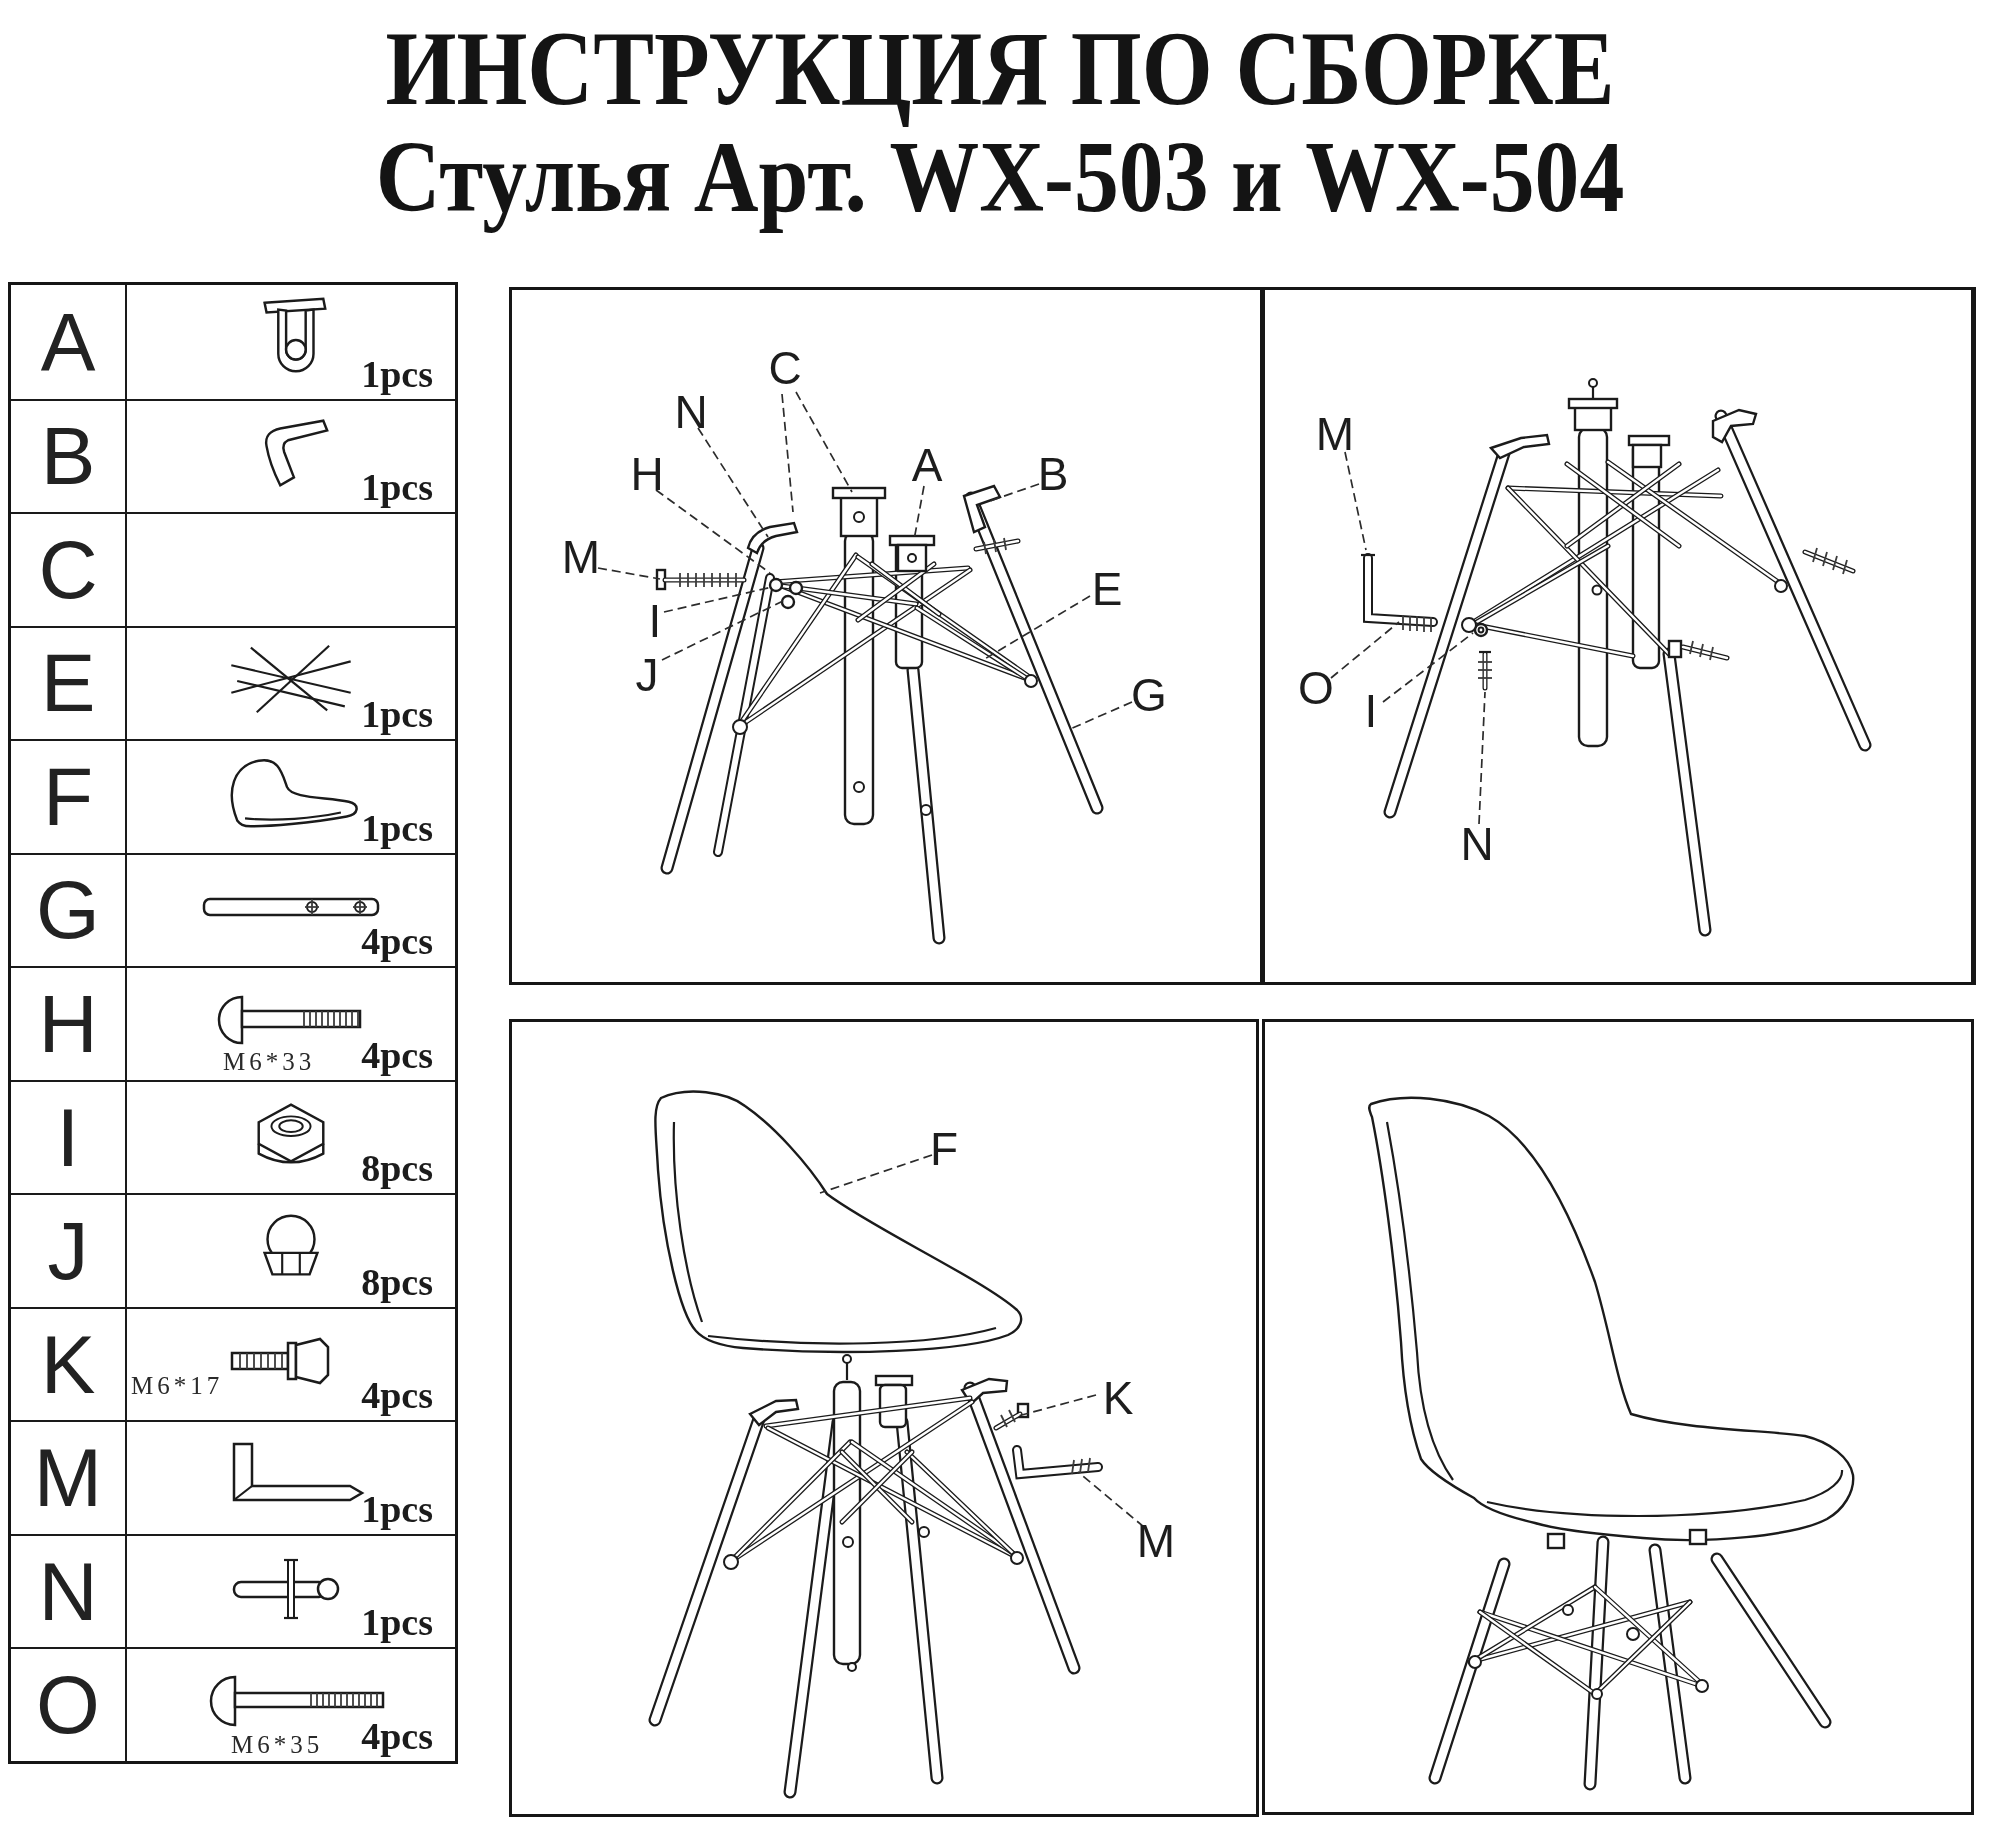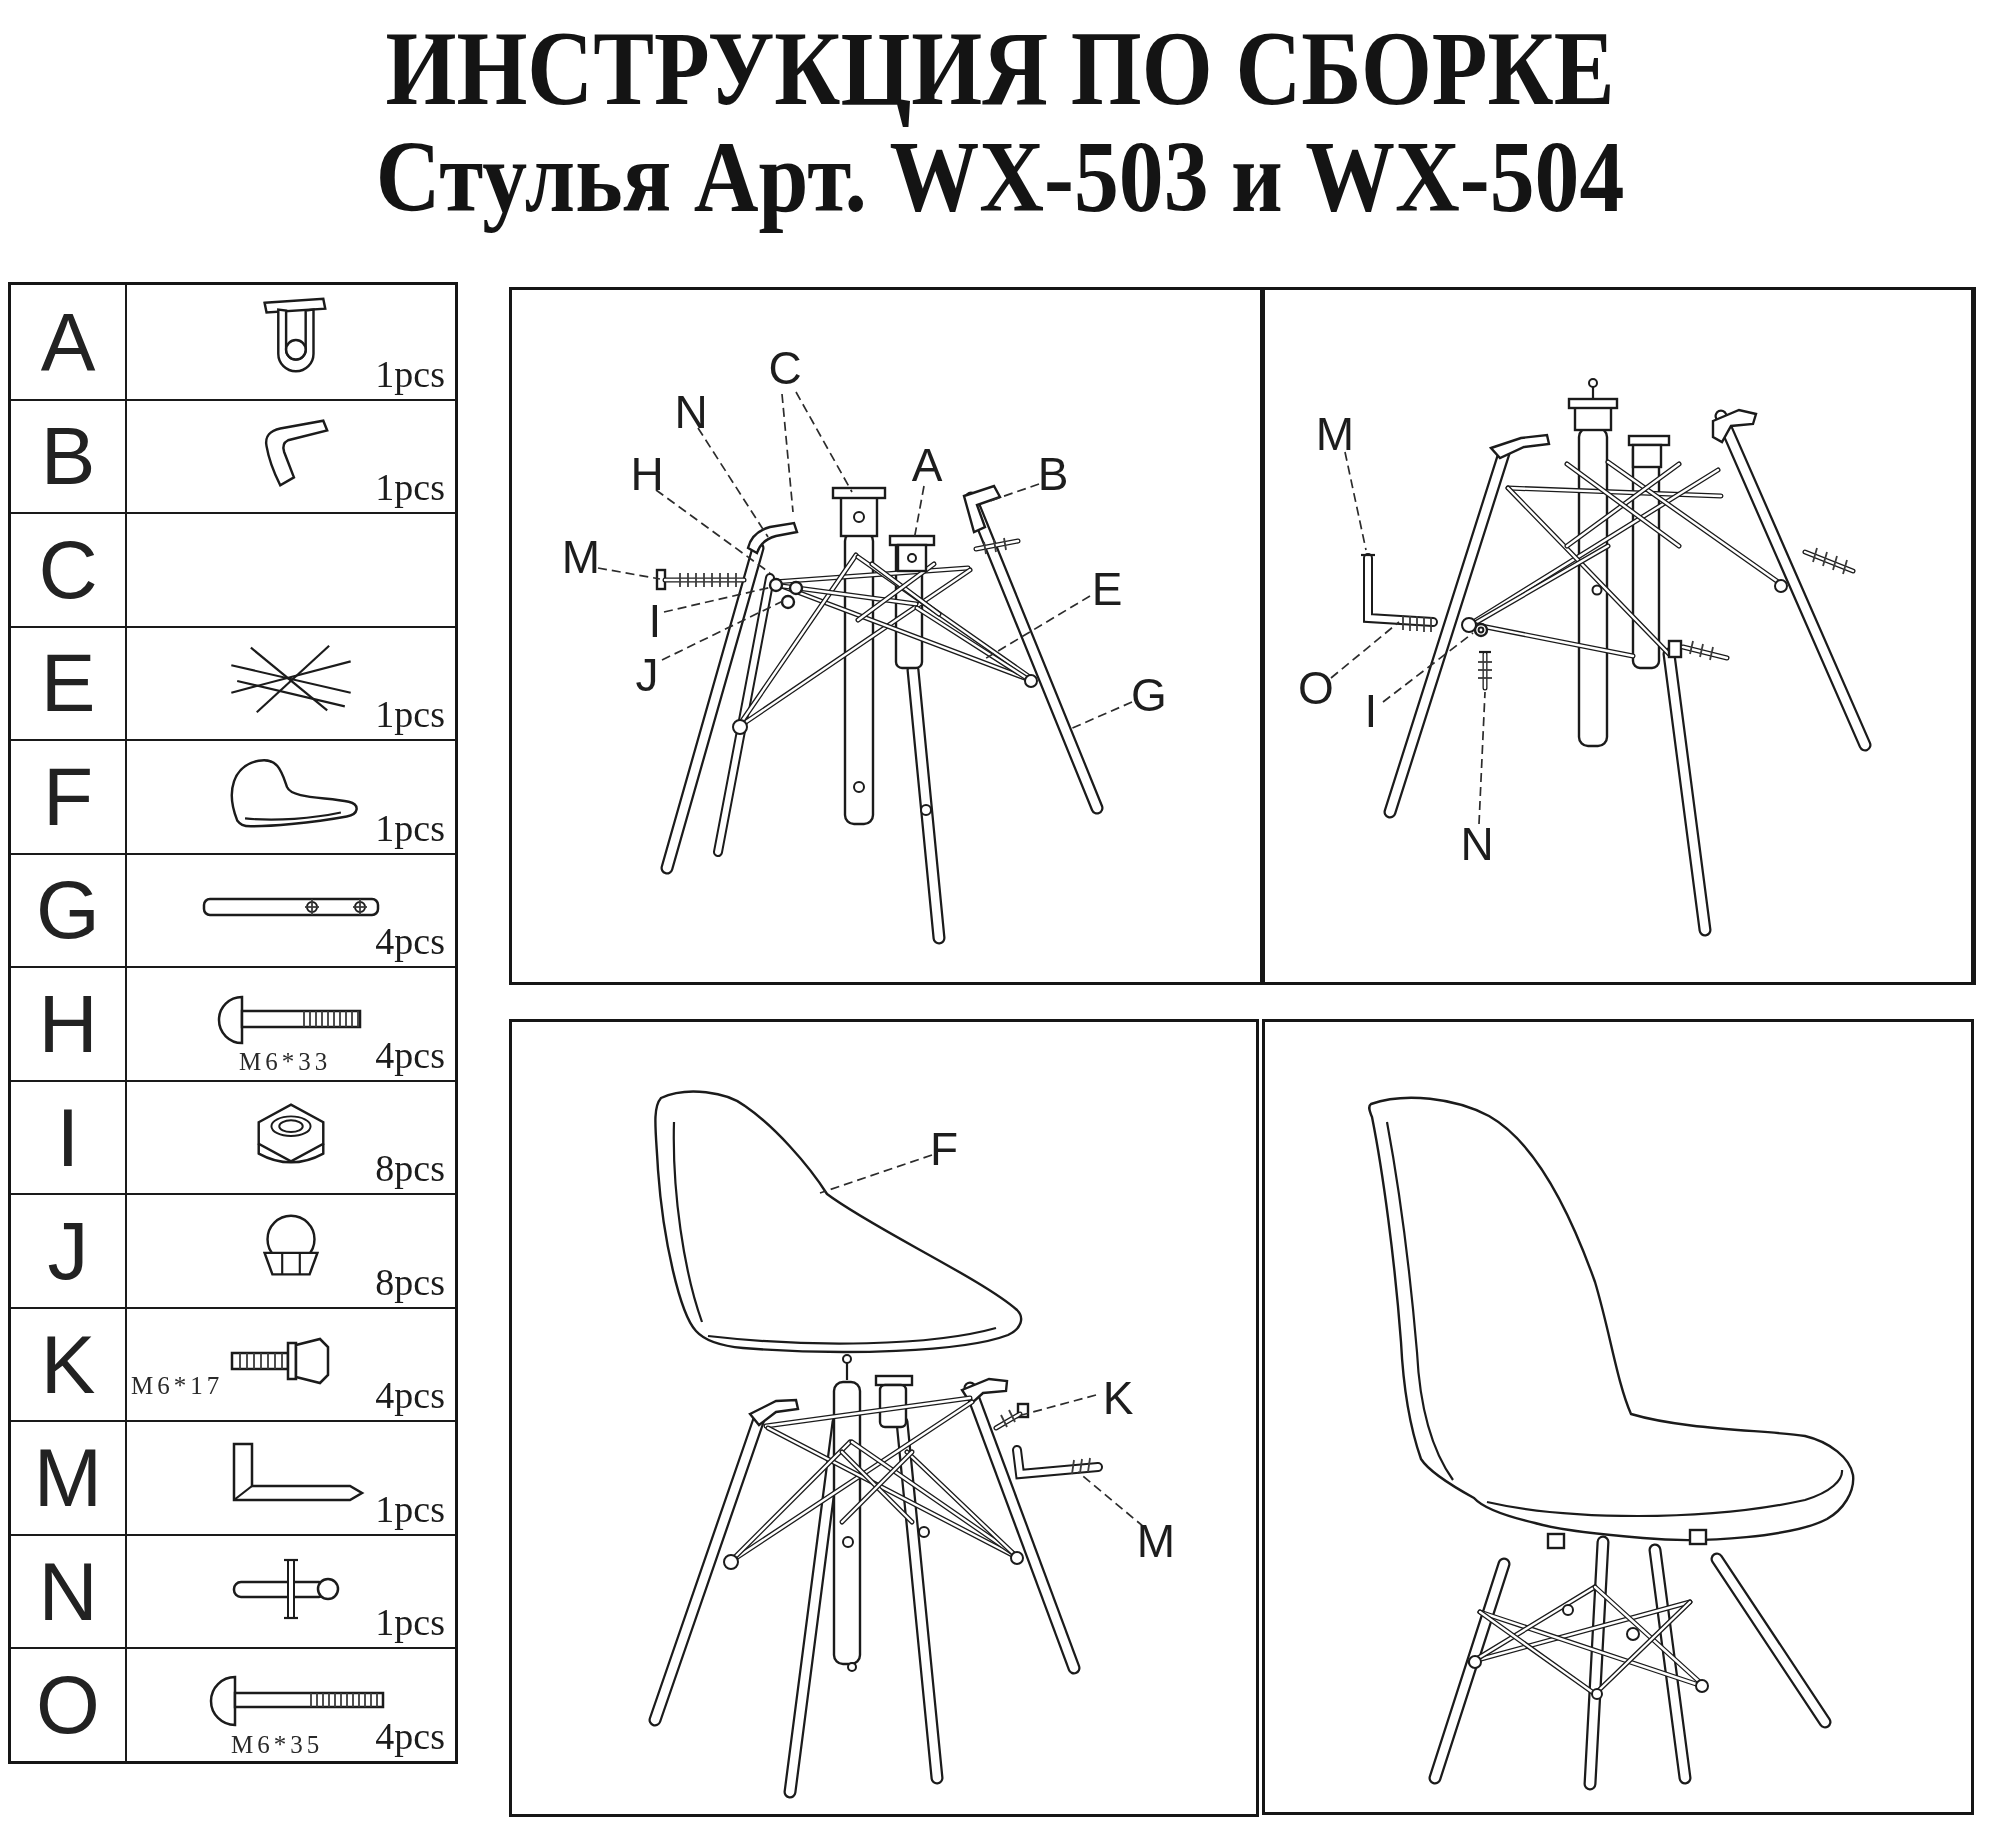--- a/index.html
+++ b/index.html
@@ -15,23 +15,23 @@
   .parts-table{position:absolute;left:8px;top:282px;width:444px;height:1476px;
                border:3px solid #161616;display:grid;grid-template-rows:repeat(13,1fr);
                background:#fff;}
   .prow{position:relative;display:grid;grid-template-columns:116px 1fr;border-top:2.5px solid #1a1a1a;}
   .prow:first-child{border-top:none;}
   .pletter{display:flex;align-items:center;justify-content:center;
            border-right:2.5px solid #1a1a1a;
            font-family:"Liberation Sans",sans-serif;font-size:82px;font-weight:400;color:#222;}
   .pcontent{position:relative;display:flex;align-items:center;justify-content:center;}
   .pcontent svg{margin-bottom:8px;}
-  .qty{position:absolute;right:10px;bottom:3px;font-size:38px;color:#1c1c1c;}
+  .qty{position:absolute;right:22px;bottom:3px;font-size:38px;color:#1c1c1c;font-weight:bold;}
   .spec{position:absolute;font-size:25px;letter-spacing:4px;color:#2a2a2a;}
-  .spec-h{left:112px;bottom:4px;}
+  .spec-h{left:96px;bottom:4px;}
   .spec-k{left:4px;bottom:20px;}
   .spec-o{left:104px;bottom:2px;}
   
   .panel{position:absolute;border:3px solid #161616;background:#fff;}
   #panel-tl{left:509px;top:287px;width:748px;height:692px;}
   #panel-tr{left:1262px;top:287px;width:706px;height:692px;border-right-width:5px;}
   #panel-bl{left:509px;top:1019px;width:744px;height:792px;}
   #panel-br{left:1262px;top:1019px;width:706px;height:790px;}
   .panel svg{position:absolute;left:0;top:0;width:100%;height:100%;}
   .callout{position:absolute;transform:translate(-50%,-50%);

